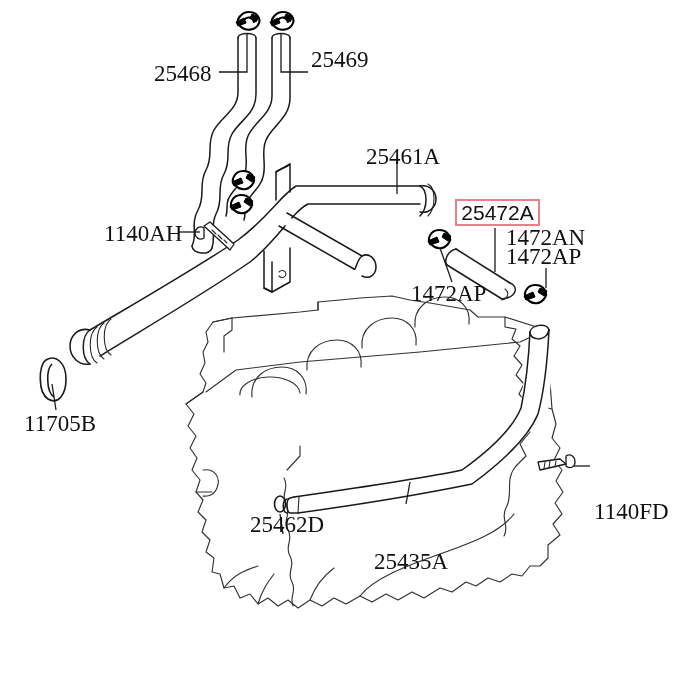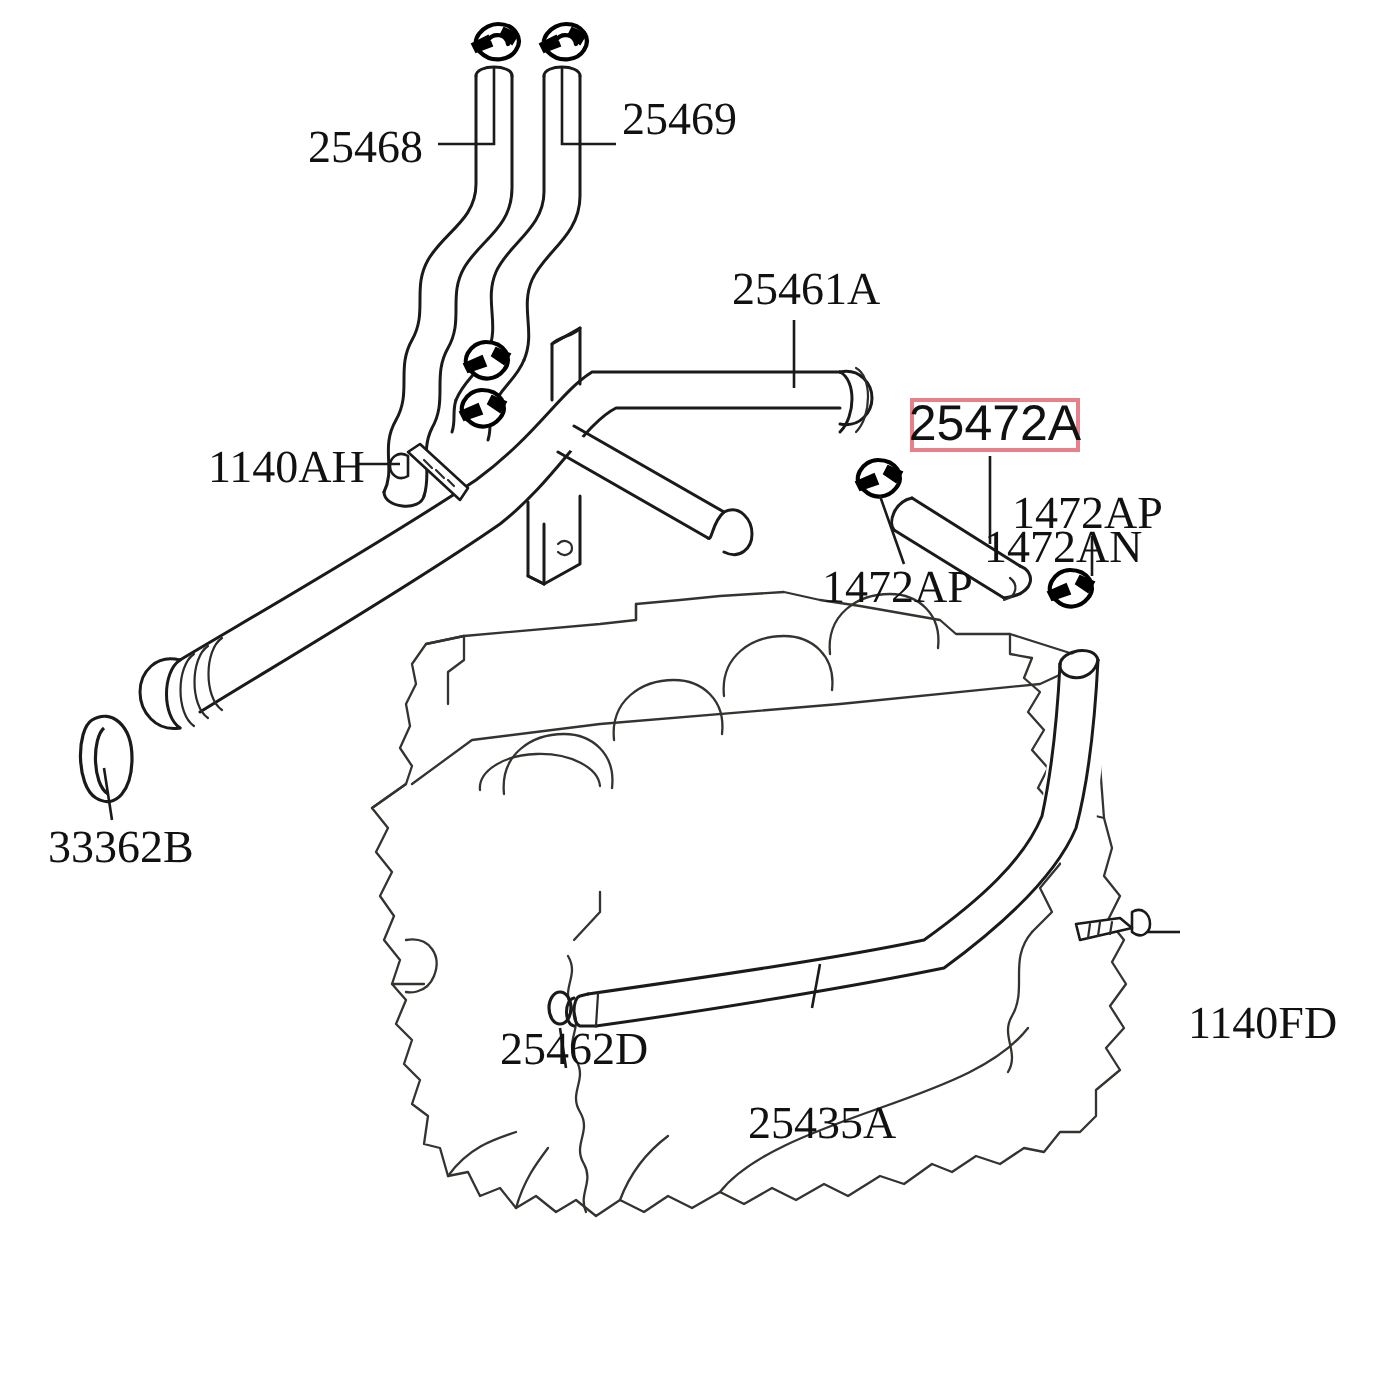--- a/index.html
+++ b/index.html
@@ -88,21 +88,21 @@
     position: absolute;
     box-sizing: border-box;
     border: 2px solid #e8808a;
     background: #ffffff;
     display: flex;
     align-items: center;
     justify-content: center;
   }
   .highlight-box .hl-text {
     font-family: "Liberation Sans", sans-serif;
-    font-size: 25px;
+    font-size: 21px;
     color: #111111;
     line-height: 1;
     white-space: nowrap;
   }
   .txt-overlay {
     position: absolute;
     font-family: Liberation Serif, serif;
     font-size: 23px;
     color: #111111;
     white-space: nowrap;
@@ -327,35 +327,35 @@
       <path class="leader" d="M283,534 L280,514"></path>
 
       <path class="leader" d="M406,504 L410,482"></path>
     </g>
   </svg>
 
   <div class="txt-overlay" style="left:154px; top:61px;">25468</div>
 
   <div class="txt-overlay" style="left:311px; top:47px;">25469</div>
 
-  <div class="txt-overlay" style="left:366px; top:132px;">25461A</div>
+  <div class="txt-overlay" style="left:366px; top:144px;">25461A</div>
 
   <div class="highlight-box" style="left:455px; top:199px; width:85px; height:27px;">
     <span class="hl-text">25472A</span>
   </div>
 
-  <div class="txt-overlay" style="left:492px; top:225px;margin-top:36px;">1472AN</div>
+  <div class="txt-overlay" style="left:506px; top:225px;">1472AN</div>
 
   <div class="txt-overlay" style="left:506px; top:244px;">1472AP</div>
 
   <div class="txt-overlay" style="left:411px; top:281px;">1472AP</div>
 
   <div class="txt-overlay" style="left:104px; top:221px;">1140AH</div>
 
   <div class="txt-overlay" style="left:594px; top:456px;margin-top:43px;">1140FD</div>
 
-  <div class="txt-overlay" style="left:24px; top:411px;">33362B</div>
+  <div class="txt-overlay" style="left:24px; top:411px;">11705B</div>
 
   <div class="txt-overlay" style="left:250px; top:512px;">25462D</div>
 
   <div class="txt-overlay" style="left:374px; top:505px;margin-top:44px;">25435A</div>
 
 </div>
 
 </body></html>

